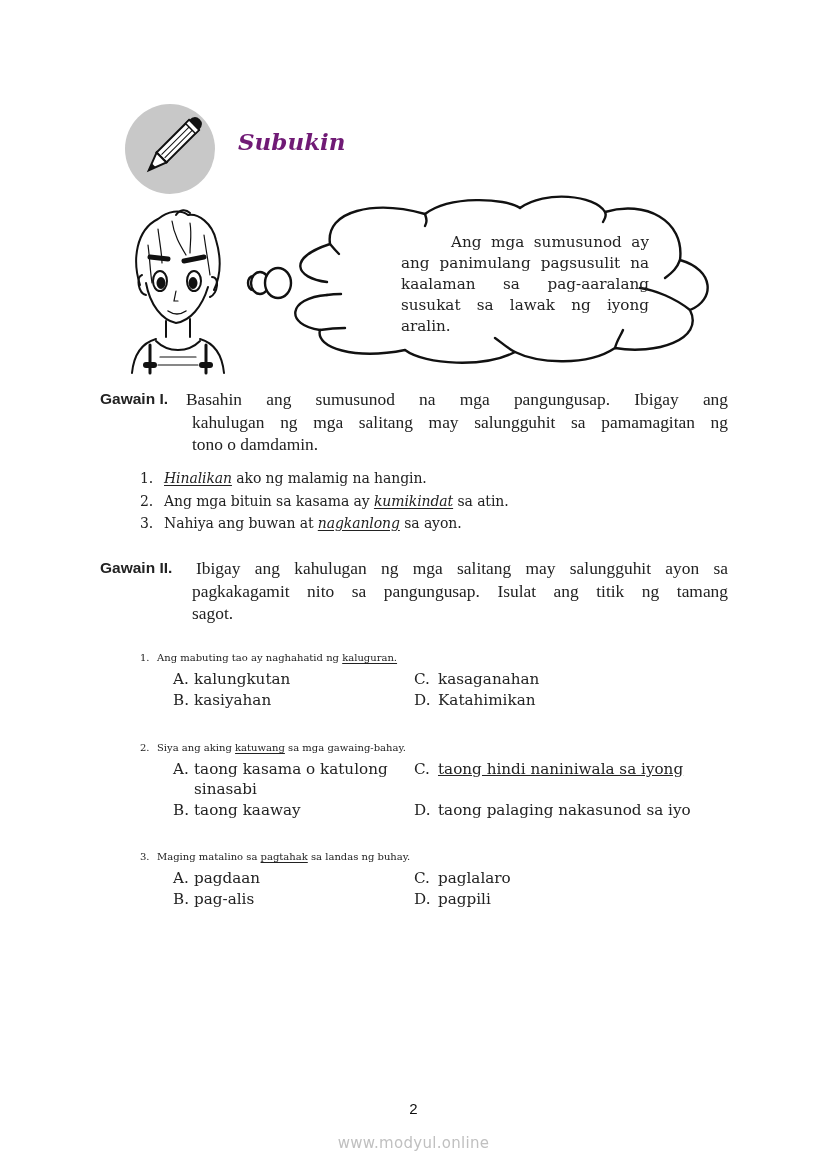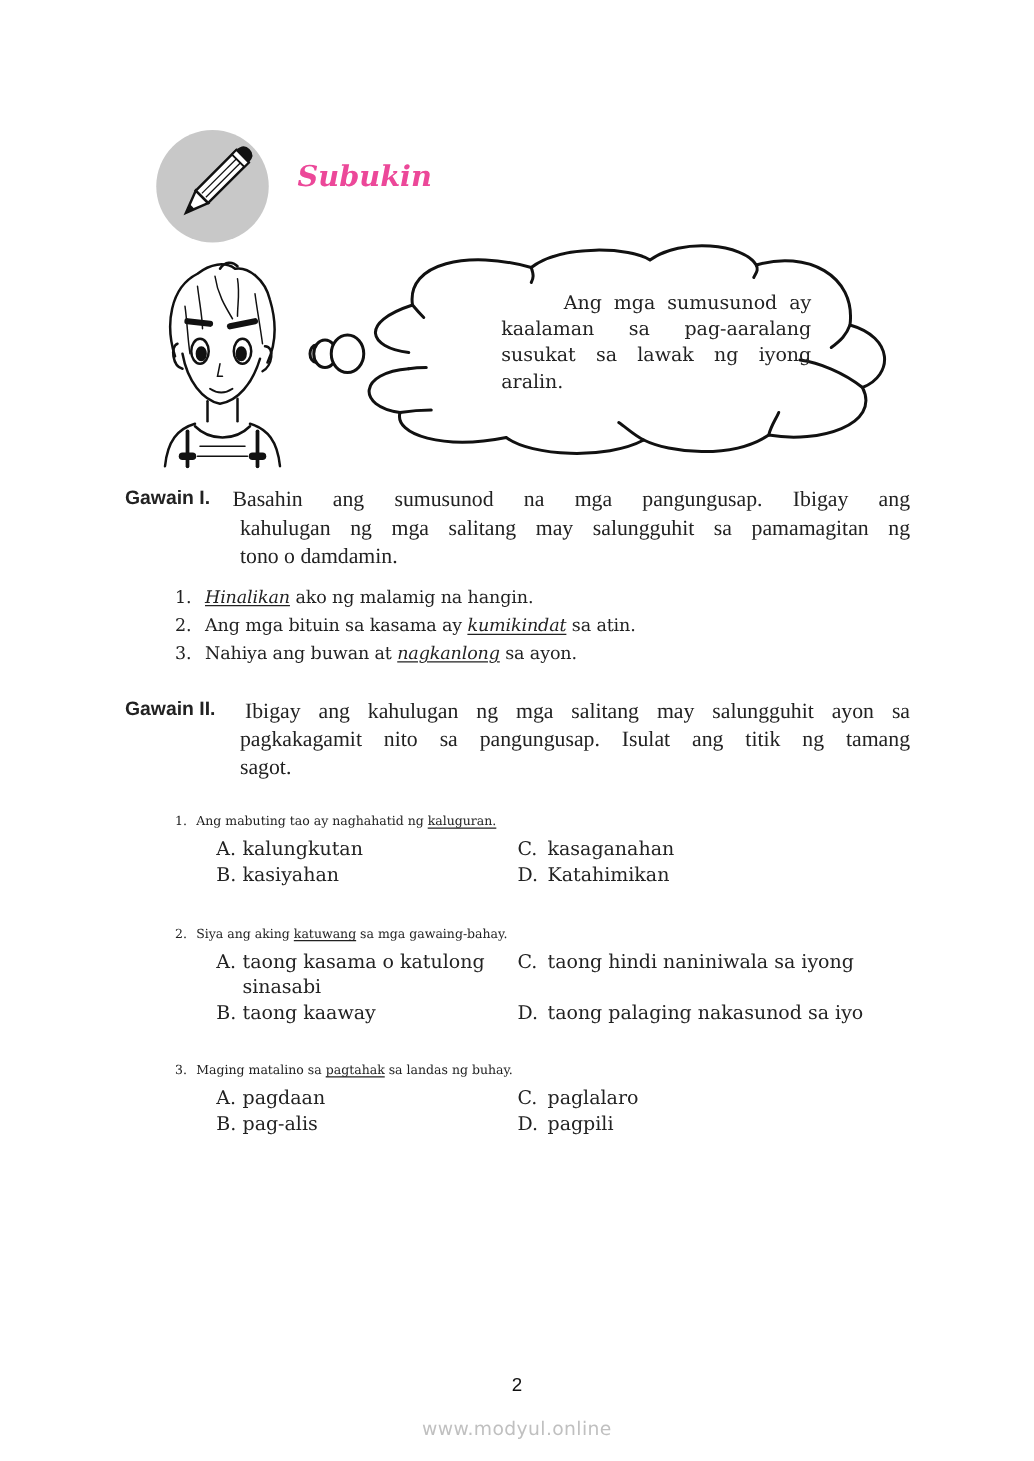--- a/index.html
+++ b/index.html
@@ -1,21 +1,21 @@
 <!DOCTYPE html>
 <html><head>
 <meta charset="utf-8">
 <style>
   html, body { margin: 0; padding: 0; background: #ffffff; }
   body { width: 827px; height: 1169px; position: relative; overflow: hidden;
          font-family: "DejaVu Serif", serif; color: #222; }
   .abs { position: absolute; }
   .serif { font-family: "DejaVu Serif", serif; font-size: 14px; letter-spacing: -0.1px; }
   .title { font-family: "DejaVu Serif", serif; font-weight: bold; font-style: italic;
-           font-size: 23px; color: #ec4899; }
+           font-size: 23px; color: #701a75; }
   .pencil-badge { width: 90px; height: 90px; border-radius: 50%; background: #c8c8c8; }
   .cloud-text { font-family: "DejaVu Serif", serif; font-size: 15.2px; line-height: 21px;
                 text-align: justify; color: #222; }
   .ind { text-indent: 50px; }
   .gawain-head { font-family: "Liberation Serif", serif; font-size: 17.4px; line-height: 22.5px; color:#222; }
   .gawain-head b { font-family: "Liberation Sans", sans-serif; font-weight: bold; font-size: 15.5px; }
   .line { white-space: nowrap; }
   .justify-line { text-align: justify; text-align-last: justify; }
   u { text-decoration: underline; text-underline-offset: 2px; }
   .num-list .row { height: 22.5px; line-height: 22.5px; }
@@ -119,20 +119,21 @@
       <path d="M370,158 C372,150 376,145 378,140" fill="none"></path>
       <path d="M270,162 C262,158 256,152 250,148" fill="none"></path>
       <path d="M75,140 C88,138 96,138 100,138" fill="none"></path>
       <path d="M82,105 C88,104 92,104 96,104" fill="none"></path>
     </g>
   </svg>
 </div>
 
 <div class="abs cloud-text" style="left:372px;top:232px;width:248px;margin-left:29px;">
   <div class="ind justify-line">Ang mga sumusunod ay</div>
+  <div class="justify-line">ang panimulang pagsusulit na</div>
   <div class="justify-line">kaalaman sa pag-aaralang</div>
   <div class="justify-line">susukat sa lawak ng iyong</div>
   <div>aralin.</div>
 </div>
 
 <div class="abs gawain-head" style="left:100px;top:388px;width:628px;">
   <div class="justify-line" style="position:relative;">
     <b style="position:absolute;left:0;top:0;">Gawain I.</b>
     <div style="margin-left:86px;" class="justify-line">Basahin ang sumusunod na mga pangungusap. Ibigay ang</div>
   </div>
@@ -170,21 +171,21 @@
   <div class="opt" style="position:relative;height:21px;">
     <span class="abs" style="left:33px;"><span style="display:inline-block;width:21px;">B.</span><span>kasiyahan</span></span>
     <span class="abs" style="left:274px;"><span style="display:inline-block;width:24px;">D.</span><span>Katahimikan</span></span>
   </div>
 </div>
 
 <div class="abs" style="left:140px;top:737px;width:600px;">
   <div class="q-title line"><span style="display:inline-block;width:17px;">2.</span><span style="white-space:pre;">Siya ang aking </span><u>katuwang</u><span style="white-space:pre;"> sa mga gawaing-bahay.</span></div>
   <div class="opt" style="position:relative;height:20px;">
     <span class="abs" style="left:33px;"><span style="display:inline-block;width:21px;">A.</span><span>taong kasama o katulong</span></span>
-    <span class="abs" style="left:274px;"><span style="display:inline-block;width:24px;">C.</span><span>taong hindi naniniwala sa iyong</span></span>
+    <span class="abs" style="left:274px;text-decoration:underline;"><span style="display:inline-block;width:24px;">C.</span><span>taong hindi naniniwala sa iyong</span></span>
   </div>
   <div class="opt" style="position:relative;height:21px;">
     <span class="abs" style="left:54px;">sinasabi</span>
   </div>
   <div class="opt" style="position:relative;height:21px;">
     <span class="abs" style="left:33px;"><span style="display:inline-block;width:21px;">B.</span><span>taong kaaway</span></span>
     <span class="abs" style="left:274px;"><span style="display:inline-block;width:24px;">D.</span><span>taong palaging nakasunod sa iyo</span></span>
   </div>
 </div>
 

